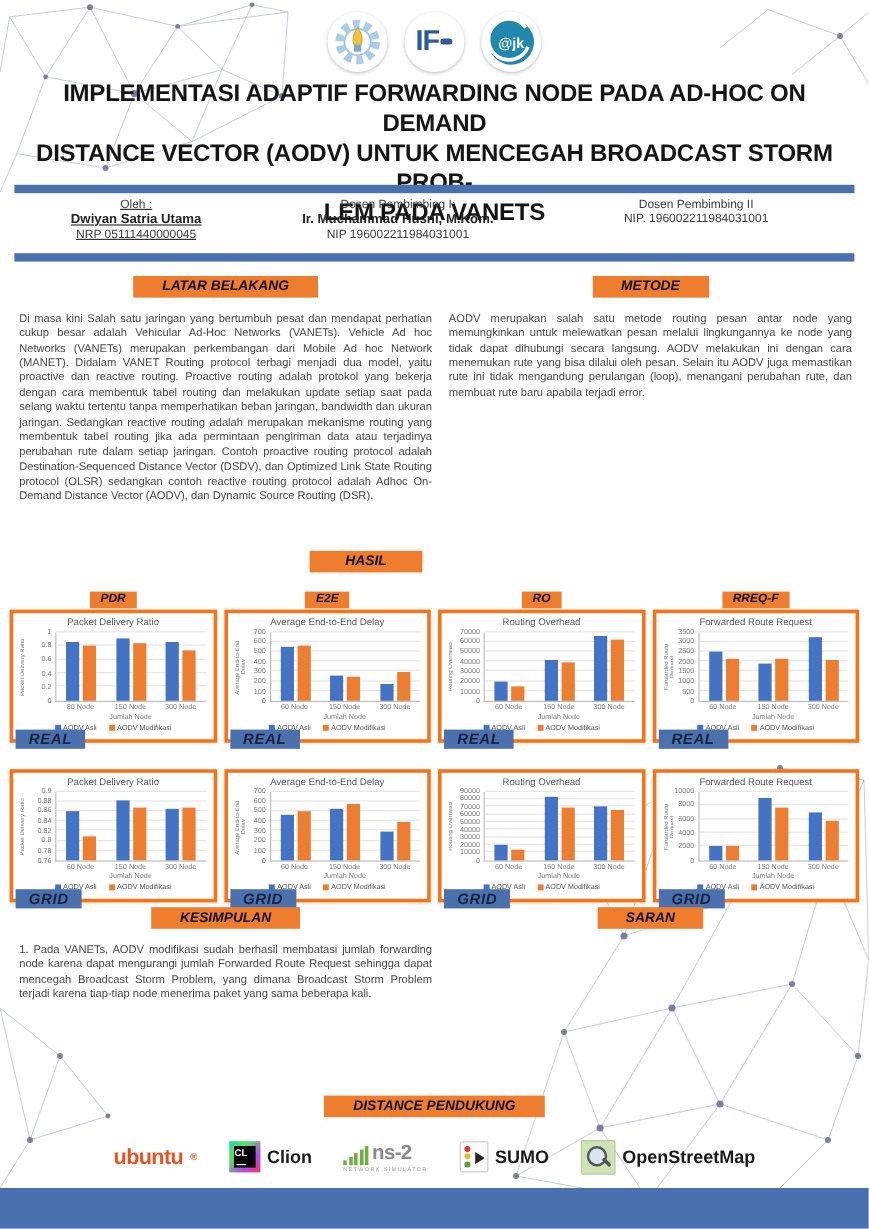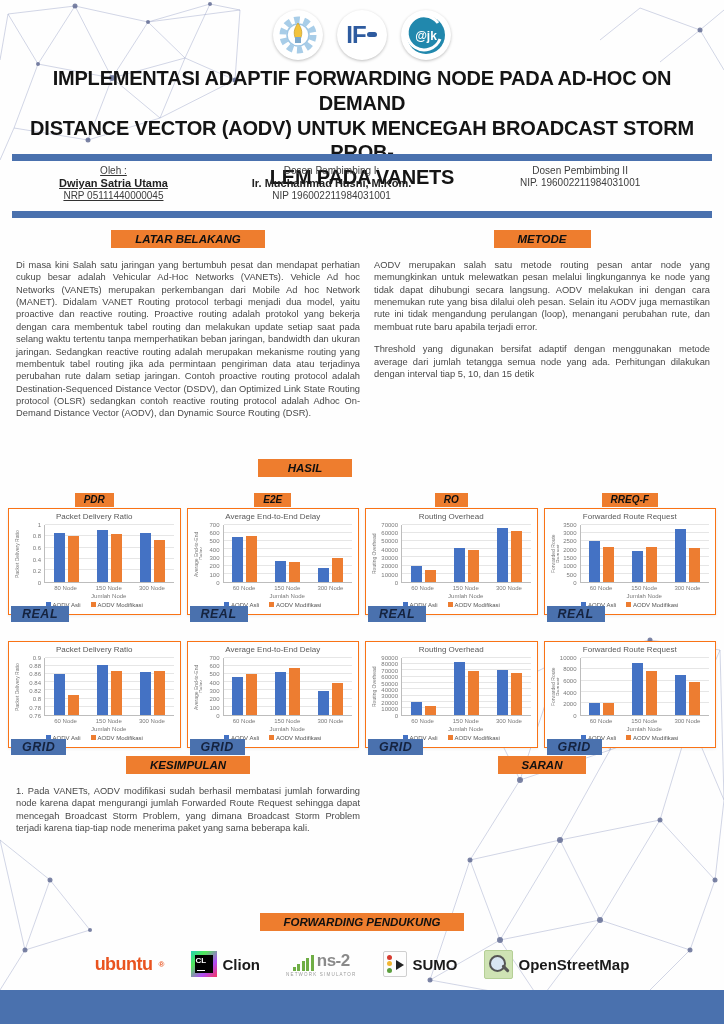--- a/index.html
+++ b/index.html
@@ -36,21 +36,21 @@
   .hasil-badge{top:459px;left:0;width:610px;}
   .hasil-badge .badge{padding:2px 30px;}
 
   
   .charts-row{left:8px;right:8px;display:flex;gap:6px;}
   .row1{top:489px;} .row2{top:641px;}
   .chart-cell{flex:1;position:relative;min-width:0;}
   .chart-badge-row{text-align:center;height:15px;margin-bottom:4px;}
   .chart-badge{display:inline-block;background:#ee7d2e;color:#101010;font-weight:bold;font-style:italic;
                font-size:10px;padding:0 9px;line-height:14px;}
-  .chart-card{position:relative;background:#fff;border:1px solid #f97316;box-shadow:0 1px 3px rgba(0,0,0,.07);
+  .chart-card{position:relative;background:#fff;border:3px solid #f97316;box-shadow:0 1px 3px rgba(0,0,0,.07);
               padding:4px 6px 6px;}
   .chart-title{text-align:center;font-size:8px;color:#595959;line-height:1.1;}
   .chart-body{display:flex;height:58px;margin-top:3px;}
   .ylab{writing-mode:vertical-rl;transform:rotate(180deg);font-size:5px;color:#7a7a7a;width:8px;flex:none;
         text-align:center;overflow:hidden;line-height:1;}
   .yaxis{position:relative;width:21px;flex:none;}
   .ytick{position:absolute;right:3px;font-size:6px;color:#7a7a7a;line-height:1;}
   .plot{position:relative;flex:1;display:flex;align-items:flex-end;border-left:1px solid #bdbdbd;
         border-bottom:1px solid #bdbdbd;}
   .gridline{position:absolute;left:0;right:0;height:1px;background:#e6e6e6;}
@@ -75,21 +75,21 @@
   .techitem{display:flex;align-items:center;gap:6px;}
   .ubuntu-text{font-size:18px;font-weight:bold;color:#e9531f;letter-spacing:-.5px;}
   .reg{font-size:8px;color:#e9531f;vertical-align:super;font-weight:bold;}
   .clion-box{width:26px;height:26px;background:linear-gradient(135deg,#23d4b2 0%,#51e858 30%,#b04bf5 68%,#f5345e 100%);
              position:relative;}
   .clion-inner{position:absolute;left:4px;top:4px;width:18px;height:18px;background:#000;color:#fff;
                font-size:8px;font-weight:bold;display:flex;align-items:flex-start;justify-content:flex-start;
                padding:1px 0 0 1px;box-sizing:border-box;}
   .clion-inner::after{content:"";position:absolute;left:2px;bottom:2px;width:8px;height:1.5px;background:#fff;}
   .tech-label{font-size:15px;font-weight:bold;color:#1a1a1a;}
-  .ns2{display:flex;flex-direction:column;align-items:center;}
+  .ns2{display:flex;flex-direction:column;}
   .ns2-top{display:flex;align-items:flex-end;gap:3px;}
   .bars{display:flex;align-items:flex-end;gap:1.5px;height:17px;}
   .bars i{display:block;width:3px;background:#6fae45;}
   .ns2-text{font-size:17px;font-weight:bold;color:#8a8a8a;letter-spacing:-.5px;}
   .ns2-sub{font-size:4.5px;color:#9a9a9a;letter-spacing:1.2px;margin-top:1px;}
   .sumo-icon{width:24px;height:26px;background:#fdfdfd;border:1px solid #cfcfcf;border-radius:2px;
              position:relative;display:flex;flex-direction:column;justify-content:space-around;
              align-items:flex-start;padding:2px 0 2px 3px;box-sizing:border-box;}
   .sumo-icon b{width:5px;height:5px;border-radius:50%;display:block;}
   .sumo-arrow{position:absolute;right:2px;top:8px;width:0;height:0;border-top:5px solid transparent;
@@ -193,21 +193,20 @@
 <div class="layer hr hr2"></div>
 
 <div class="layer col-left">
   <div class="badge">LATAR BELAKANG</div>
   <div class="body-text">Di masa kini Salah satu jaringan yang bertumbuh pesat dan mendapat perhatian cukup besar adalah Vehicular Ad-Hoc Networks (VANETs). Vehicle Ad hoc Networks (VANETs) merupakan perkembangan dari Mobile Ad hoc Network (MANET). Didalam VANET Routing protocol terbagi menjadi dua model, yaitu proactive dan reactive routing. Proactive routing adalah protokol yang bekerja dengan cara membentuk tabel routing dan melakukan update setiap saat pada selang waktu tertentu tanpa memperhatikan  beban jaringan, bandwidth dan ukuran jaringan. Sedangkan reactive routing adalah merupakan mekanisme routing yang membentuk tabel routing jika ada permintaan pengiriman data atau terjadinya perubahan rute dalam setiap jaringan. Contoh proactive routing protocol adalah Destination-Sequenced Distance Vector (DSDV), dan Optimized Link State Routing protocol (OLSR) sedangkan contoh reactive routing protocol adalah Adhoc On-Demand Distance Vector (AODV), dan Dynamic Source Routing (DSR).</div>
 </div>
 
 <div class="layer col-right">
   <div class="badge">METODE</div>
   <div class="body-text">AODV merupakan salah satu metode routing pesan antar node yang memungkinkan untuk melewatkan pesan melalui lingkungannya ke node yang tidak dapat dihubungi secara langsung. AODV melakukan ini dengan cara menemukan rute yang bisa dilalui oleh pesan. Selain itu AODV juga memastikan rute ini tidak mengandung perulangan (loop), menangani perubahan rute, dan membuat rute baru apabila terjadi error.</div>
-  <div class="body-text">Threshold yang digunakan bersifat adaptif dengan menggunakan metode average dari jumlah tetangga semua node yang ada. Perhitungan dilakukan dengan interval tiap 5, 10, dan 15 detik</div>
 </div>
 
 <div class="layer hasil-badge">
   <div class="badge">HASIL</div>
 </div>
 
 <div class="layer charts-row row1">
   <div class="chart-cell">
       <div class="chart-badge-row"><span class="chart-badge">PDR</span></div>
       <div class="chart-card">
@@ -664,21 +663,21 @@
 <div class="layer col-left2">
   <div class="badge">KESIMPULAN</div>
   <div class="body-text">1.  Pada VANETs, AODV modifikasi sudah berhasil membatasi jumlah forwarding node karena dapat mengurangi jumlah Forwarded Route Request sehingga dapat mencegah Broadcast Storm Problem, yang dimana Broadcast Storm Problem terjadi karena tiap-tiap node menerima paket yang sama beberapa kali.</div>
 </div>
 
 <div class="layer col-right2">
   <div class="badge">SARAN</div>
 </div>
 
 <div class="layer tek-badge">
-  <div class="badge">FORWARDING PENDUKUNG</div>
+  <div class="badge">DISTANCE PENDUKUNG</div>
 </div>
 
 <div class="layer techrow">
   <div class="techitem">
     <span class="ubuntu-text">ubuntu</span>
       <span class="reg">®</span>
   </div>
   <div class="techitem">
     <span class="clion-box">
         <span class="clion-inner">CL</span>

